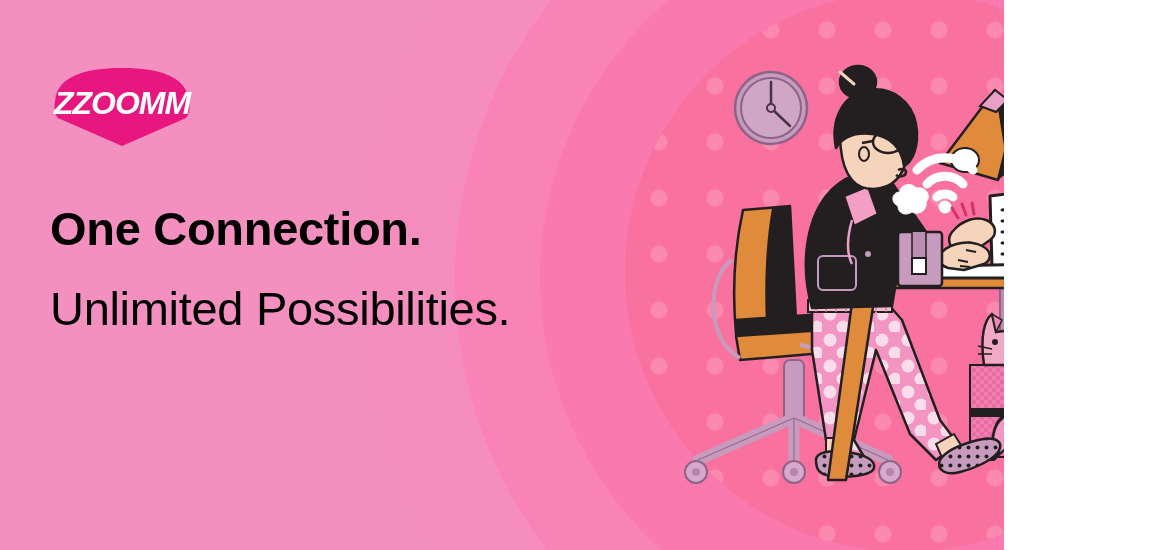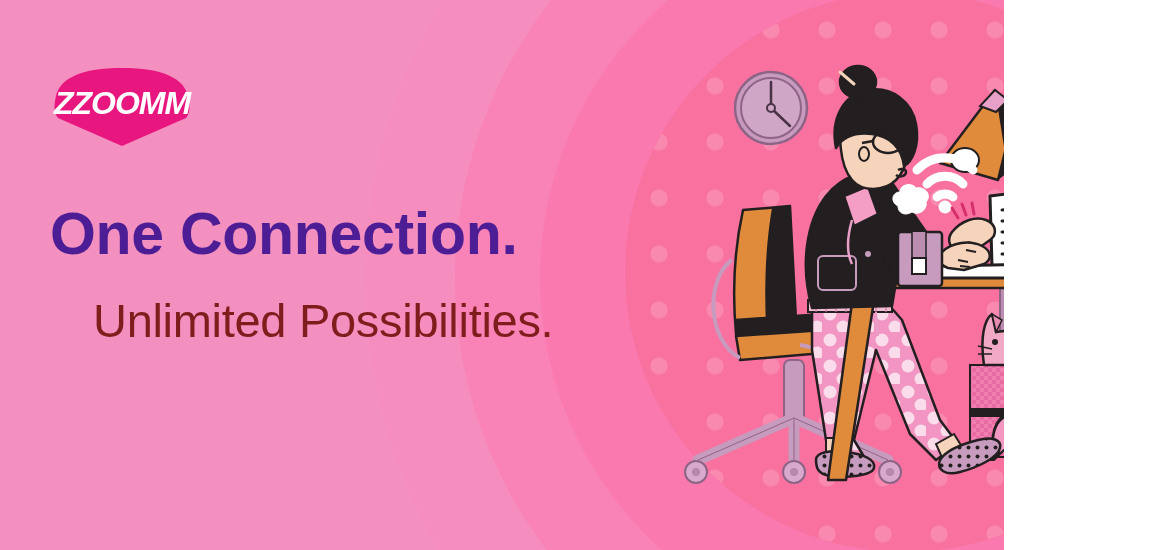--- a/index.html
+++ b/index.html
@@ -31,26 +31,26 @@
           background-image:radial-gradient(circle, rgba(255,255,255,.17) 8px, rgba(255,255,255,0) 9px);
           background-size:56px 56px; background-position:6px 10px; }
 
   
   #logo { position:absolute; left:46px; top:62px; width:152px; height:88px; }
   #logo svg { display:block; width:152px; height:88px; }
 
   
   #headline { position:absolute; left:50px; top:205px; width:600px; }
   #headline .l1 {
-    font-size:59px; font-weight:bold; color:#4c1d95;
+    font-size:47px; font-weight:bold; color:#000000;
     letter-spacing:-.3px; line-height:1.0;
   }
   #headline .l2 {
-    font-size:47px; font-weight:400; color:#7f1d1d;
-    letter-spacing:-.3px; line-height:1.0; margin-top:33px;margin-left:43px;
+    font-size:47px; font-weight:400; color:#000000;
+    letter-spacing:-.3px; line-height:1.0; margin-top:33px;
   }
 
   
   #illustration { position:absolute; left:640px; top:20px; width:530px; height:510px; }
   #illustration svg { display:block; width:530px; height:510px; }
 </style>
 </head>
 <body>
 
 <div id="banner">

